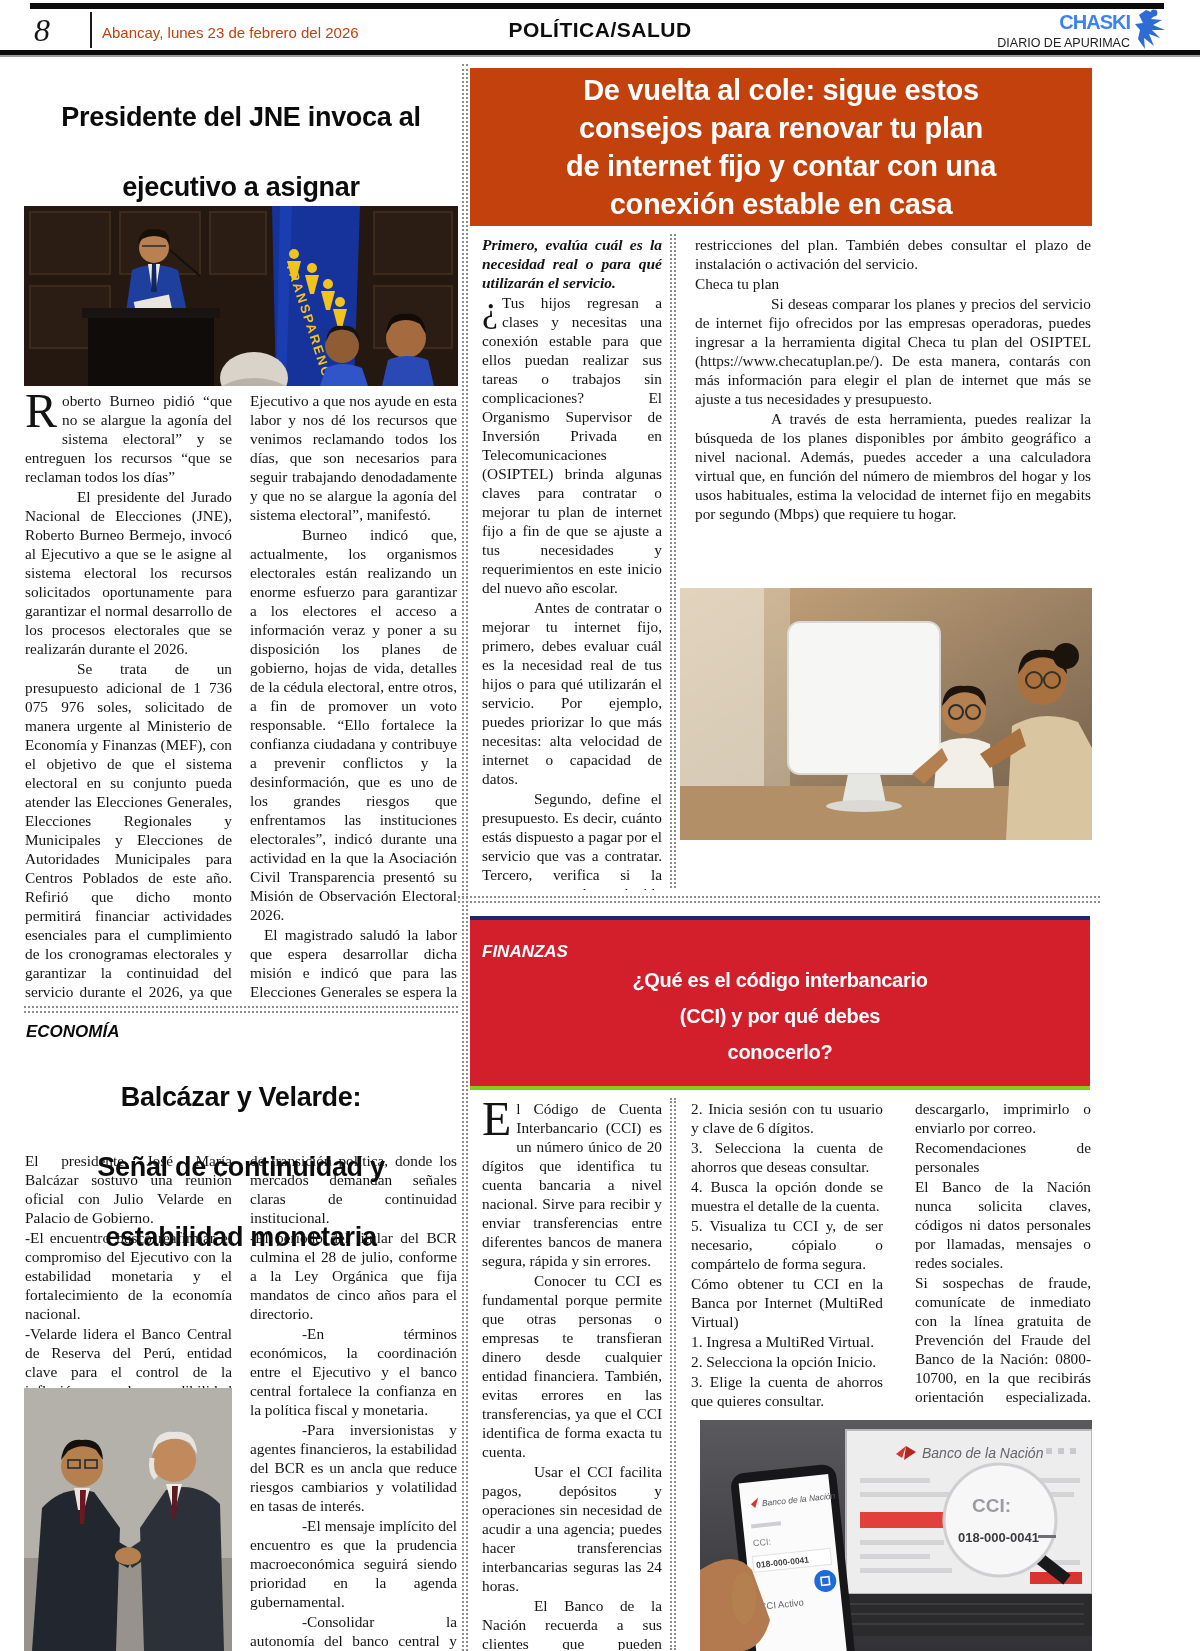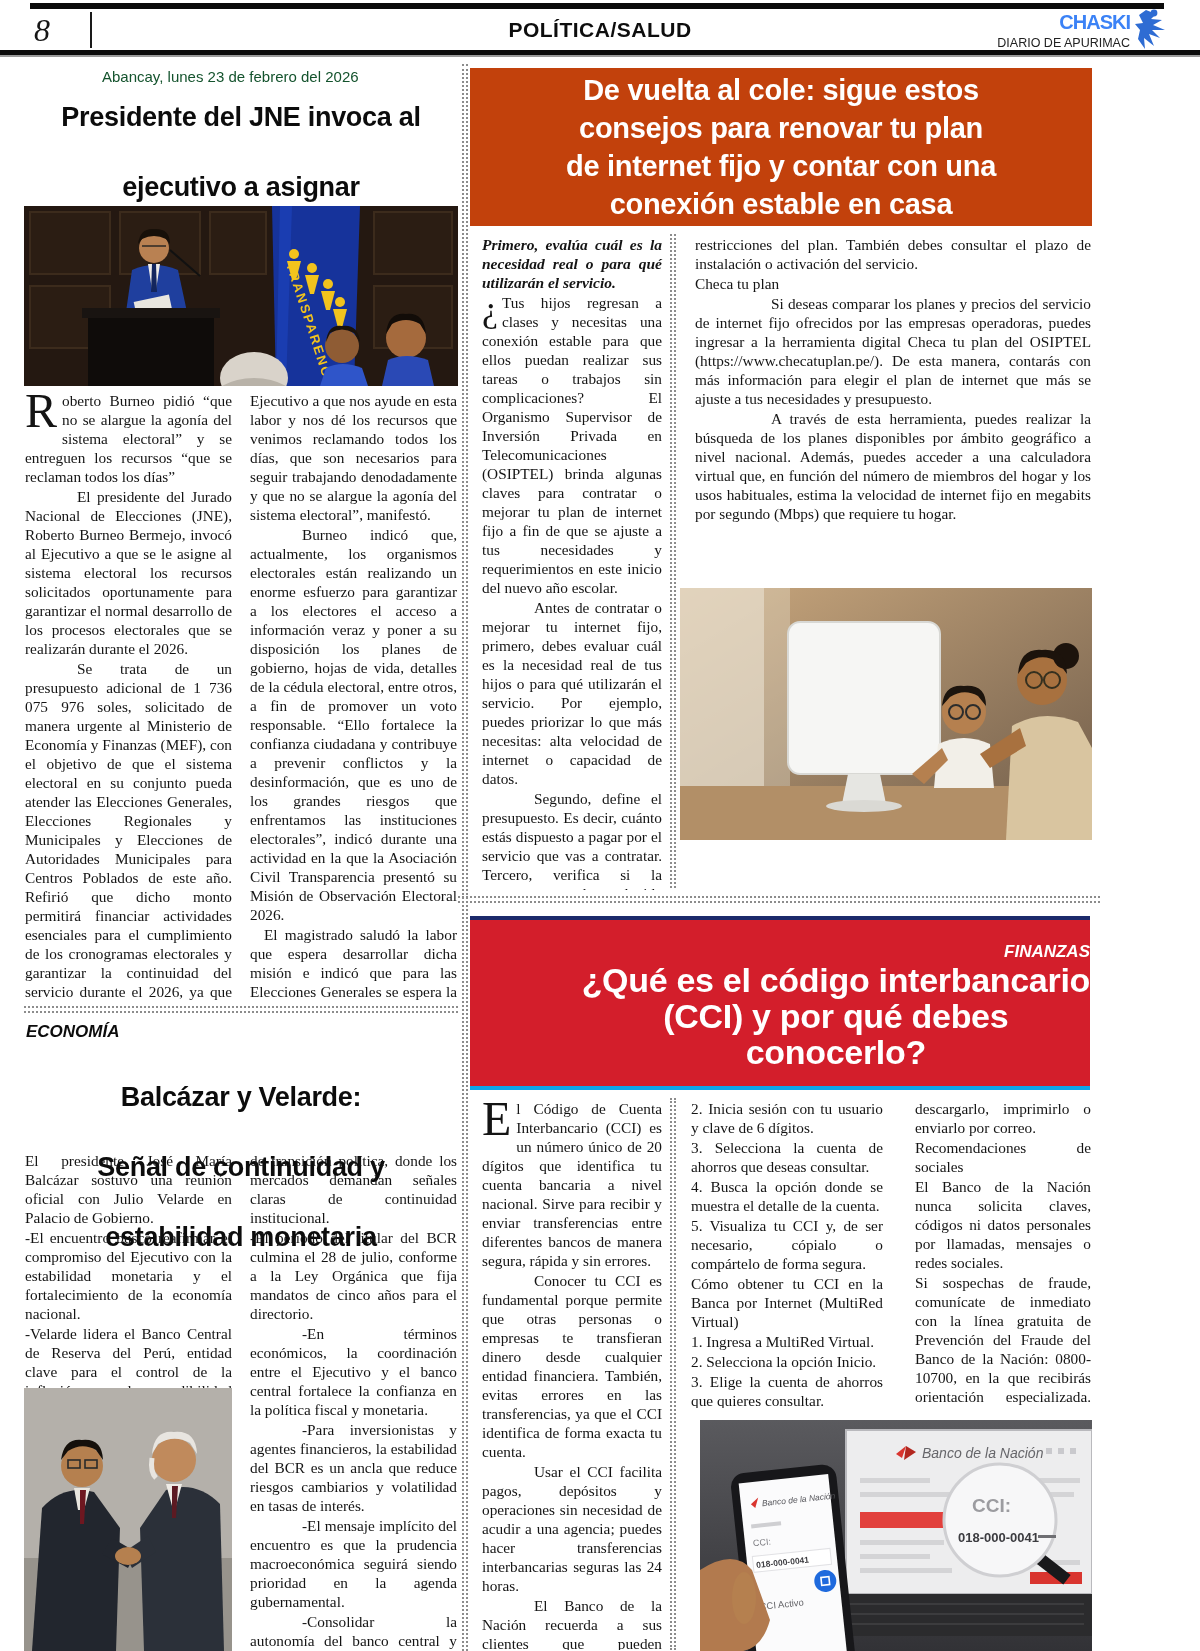--- a/index.html
+++ b/index.html
@@ -3,42 +3,42 @@
 <meta charset="utf-8">
 <style>
   html,body{margin:0;padding:0;background:#e9e9e9;}
   #page{position:relative;width:1200px;height:1651px;margin:0 auto;background:#ffffff;overflow:hidden;
         font-family:"Liberation Serif",serif;color:#111;}
   .abs{position:absolute;}
   
   .topbar{left:30px;top:3px;width:1134px;height:6px;background:#0b0b0b;}
   .pagenum{left:34px;top:12px;font:italic 32px/36px "Liberation Serif",serif;color:#161616;}
   .hvline{left:90px;top:12px;width:2px;height:36px;background:#1a1a1a;}
-  .hdate{left:102px;top:24px;font:15px/18px "Liberation Sans",sans-serif;color:#14532d;margin-top:44px;}
+  .hdate{left:102px;top:24px;font:15px/18px "Liberation Sans",sans-serif;color:#c2410c;}
   .hsection{left:0;top:18px;width:1200px;text-align:center;
             font:bold 21px/24px "Liberation Sans",sans-serif;letter-spacing:.5px;color:#0d0d0d;}
   .hbrand{right:70px;top:8px;text-align:right;font-family:"Liberation Sans",sans-serif;}
   .hbrand .nm{font-weight:bold;font-size:20px;line-height:28px;letter-spacing:-1px;color:#3b82f6;}
   .hbrand .sub{font-size:12.5px;line-height:14px;color:#222;}
   .hlogo{right:32px;top:8px;width:36px;height:42px;}
   .headrule{left:0;top:50px;width:1200px;height:5px;background:#0b0b0b;border-bottom:2px solid #9a9a9a;}
   
   .vdot{width:2px;border-left:2px dotted #8c8c8c;border-right:2px dotted #8c8c8c;}
   .hdot{height:3px;border-top:2px dotted #8c8c8c;border-bottom:2px dotted #8c8c8c;}
   
   .art-title{font:bold 27px/34px "Liberation Sans",sans-serif;letter-spacing:-.3px;
              text-align:center;color:#0c0c0c;}
   .art-title span{display:block;margin-top:36px;}
   .kicker{font:italic bold 17px/20px "Liberation Sans",sans-serif;color:#0c0c0c;}
   .banner{display:flex;flex-direction:column;justify-content:center;}
   .banner .bt{font:bold 29px/38px "Liberation Sans",sans-serif;text-align:center;color:#fff;letter-spacing:-.3px;}
   .banner .bt span{display:block;}
   .banner-blue{background:#c2410c;}
-  .banner-red{background:#d31e2b;border-top:4px solid #1c2a6b;border-bottom:4px solid #0ea5e9;align-items:flex-end;}
-  .banner-red .bt{font-size:34px;line-height:36px;}
+  .banner-red{background:#d31e2b;border-top:4px solid #1c2a6b;border-bottom:4px solid #84cc16;}
+  .banner-red .bt{font-size:20px;line-height:36px;}
   .banner-red .kicker{color:#fff;padding:6px 0 0 12px;}
   
   .body{font-size:15.3px;line-height:19px;text-align:justify;color:#141414;overflow:hidden;}
   .body p{margin:1px;}
   .ind{text-indent:52px;}
   .ind-sm{text-indent:14px;}
   .ind-lg{text-indent:76px;}
   .cols2{display:flex;gap:16px;}
   .cols2 > div{flex:1;}
   .lead{font:italic bold 15.5px/19px "Liberation Serif",serif;margin-bottom:2px;}
@@ -272,21 +272,21 @@
     <p>Cómo obtener tu CCI en la Banca por Internet (MultiRed Virtual)</p>
     <p>1.  Ingresa a MultiRed Virtual.</p>
     <p>2.  Selecciona la opción Inicio.</p>
     <p>3.  Elige la cuenta de ahorros que quieres consultar.</p>
     <p>4.  Despliega Detalles y selecciona CCI.</p>
 
   </div>
 
   <div class="abs body" style="left:914px;top:1098px;width:178px;height:310px;">
     <p>descargarlo, imprimirlo o enviarlo por correo.</p>
-    <p>Recomendaciones de sociales</p>
+    <p>Recomendaciones de personales</p>
     <p>El Banco de la Nación nunca solicita claves, códigos ni datos personales por llamadas, mensajes o redes sociales.</p>
     <p>Si sospechas de fraude, comunícate de inmediato con la línea gratuita de Prevención del Fraude del Banco de la Nación: 0800-10700, en la que recibirás orientación especializada. Para más información o ante cualquier duda, consulta la página web www.bn.com.pe, sus redes sociales o escribe al Whatsapp de Quina, asesora virtual del BN, disponibles las 24 horas del día.</p>
   </div>
 
   <svg class="abs" style="left:700px;top:1420px;" width="392" height="231" viewBox="0 0 392 231">
     <defs>
       <linearGradient id="gry" x1="0" y1="0" x2="0" y2="1">
         <stop offset="0" stop-color="#5a5a5e"></stop>
           <stop offset="1" stop-color="#323236"></stop>
       </linearGradient>

